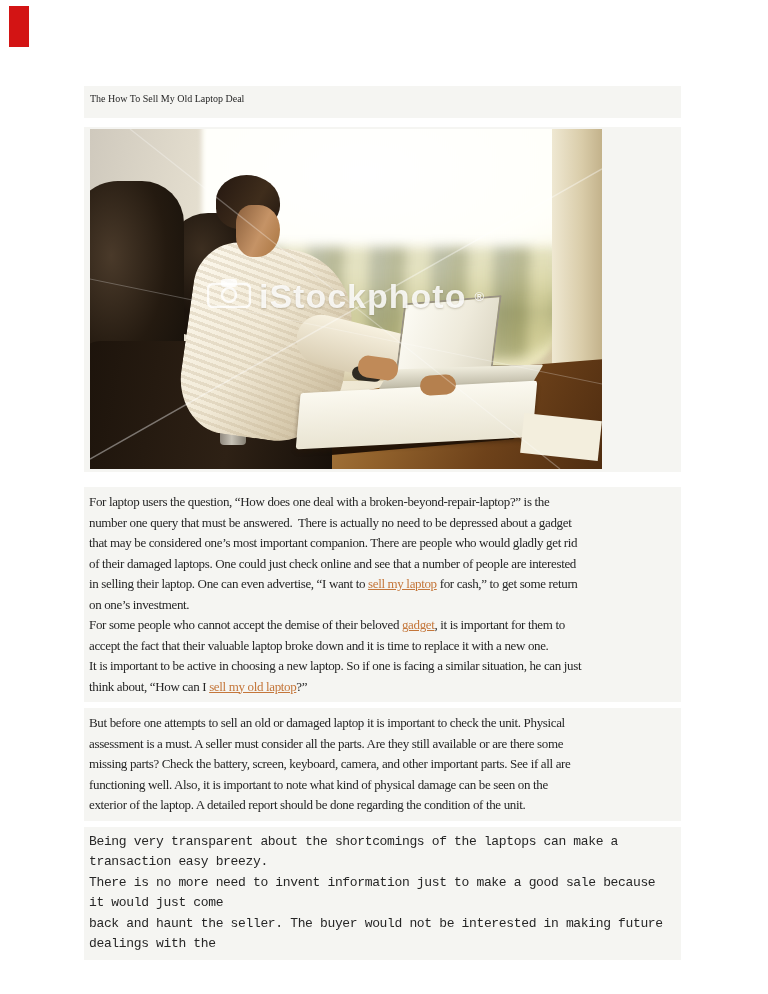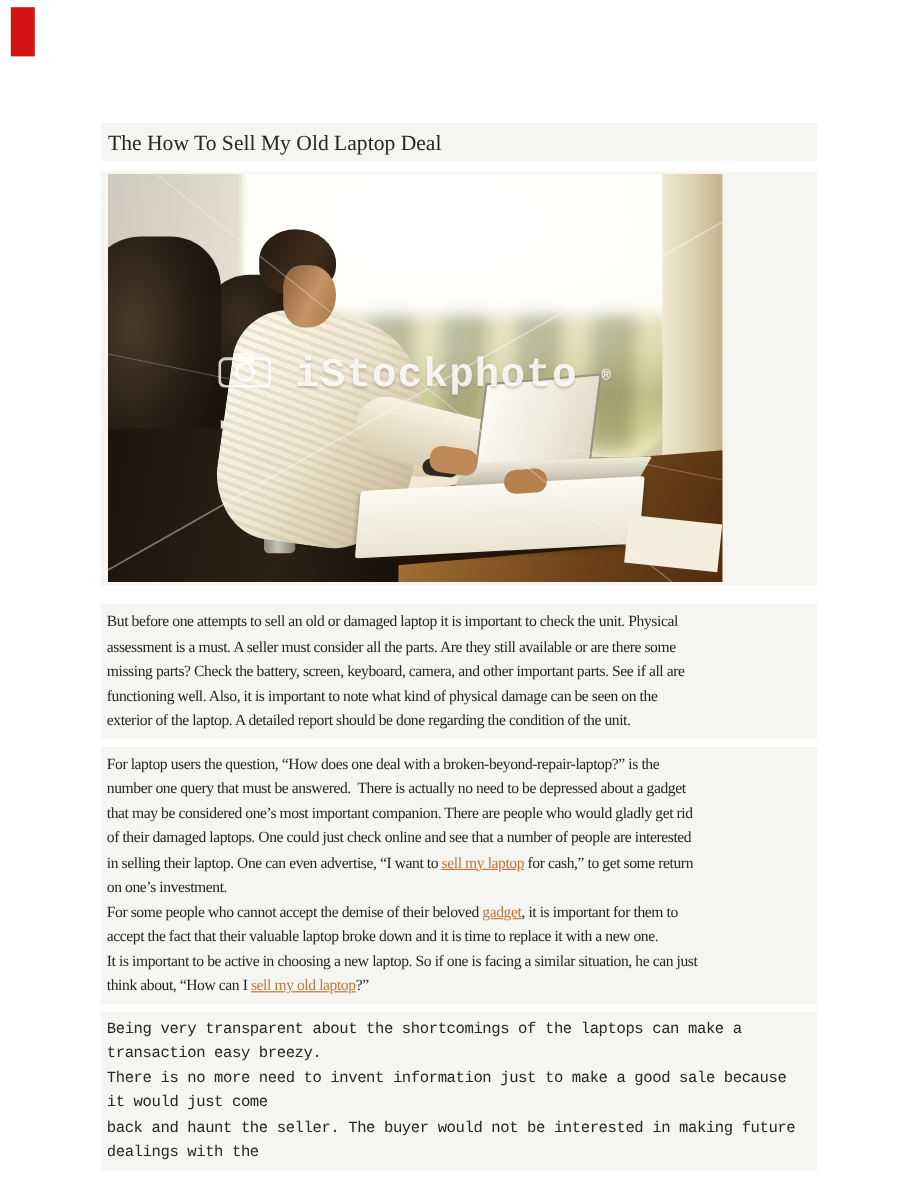--- a/index.html
+++ b/index.html
@@ -4,21 +4,21 @@
 <style>
   html,body{margin:0;padding:0;}
   body{
     width:768px;height:994px;position:relative;overflow:hidden;
     background:var(--page-background,#fff);
     font-family:"Liberation Serif", serif;
   }
   .red-mark{position:absolute;left:9px;top:6px;width:20px;height:41px;background:var(--red-mark,#d31414);}
   .doc{position:absolute;left:84px;top:86px;width:597px;}
   .block{background:var(--block-background,#f5f5f2);box-sizing:border-box;}
-  .title-block{height:32px;padding:7px 0 0 6px;margin-bottom:9px;font-size:18px;color:var(--body-text,#262626);margin-top:16px;}
+  .title-block{height:32px;padding:7px 0 0 6px;margin-bottom:9px;font-size:10px;color:var(--body-text,#262626);}
   .image-block{height:345px;margin-bottom:15px;position:relative;}
   .text-block{
     padding:5px 4px 5px 5px;margin-bottom:6px;
     font-size:13px;line-height:20.5px;letter-spacing:-0.35px;
     color:var(--body-text,#262626);white-space:pre-wrap;
   }
   .text-block:last-child{margin-bottom:0;font-family:Liberation Mono, monospace;}
   .doc-link{color:var(--link,#c4763a);text-decoration:underline;cursor:pointer;}
 
   
@@ -65,23 +65,23 @@
   .ph-laptop-base{left:296px;top:238px;width:150px;height:20px;border-radius:2px;transform:skewX(-32deg) rotate(-2deg);
     background:linear-gradient(#efecdd,#bdb8a4);}
   .ph-tray{left:208px;top:258px;width:237px;height:56px;border-radius:3px;transform:rotate(-3deg) skewX(-8deg);
     background:linear-gradient(#fbf9f0,#e9e4d2);box-shadow:0 3px 4px rgba(40,25,8,.45);}
   .ph-paper{left:432px;top:288px;width:78px;height:40px;background:#f3eedd;transform:rotate(6deg);}
   .ph-mouse{left:262px;top:238px;width:30px;height:14px;background:#2e2a22;border-radius:7px;transform:rotate(6deg);}
   .ph-hand1{left:268px;top:228px;width:40px;height:22px;background:#c08a58;border-radius:10px;transform:rotate(8deg);}
   .ph-hand2{left:330px;top:246px;width:36px;height:20px;background:#b5804e;border-radius:10px;transform:rotate(-4deg);}
   .ph-lines{left:0;top:0;width:512px;height:340px;}
   .ph-wm{left:56px;top:148px;width:400px;text-align:center;
-    font-family:Liberation Mono, monospace;font-weight:bold;font-size:34px;letter-spacing:1px;
+    font-family:Liberation Sans, sans-serif;font-weight:bold;font-size:34px;letter-spacing:1px;
     color:rgba(255,255,255,.85);text-shadow:0 1px 2px rgba(120,110,80,.35);
-    display:flex;align-items:center;justify-content:center;gap:20px;}
+    display:flex;align-items:center;justify-content:center;gap:8px;}
   .ph-wm sup{font-size:13px;vertical-align:super;}
 </style>
 </head>
 <body>
 
 <div class="red-mark"></div>
 
 <div class="doc">
 
   <div class="block title-block">The How To Sell My Old Laptop Deal</div>
@@ -123,32 +123,32 @@
             <rect x="14" y="1" width="16" height="8" rx="3" fill="rgba(255,255,255,0.8)"></rect>
             <circle cx="22" cy="17" r="7" fill="none" stroke="rgba(255,255,255,0.8)" stroke-width="2.5"></circle>
           </svg>
         </span>
         <span>iStockphoto</span>
           <sup>®</sup>
       </div>
     </div>
   </div>
 
-  <div class="block text-block"><span>But before one attempts to sell an old or damaged laptop it is important to check the unit. Physical
-assessment is a must. A seller must consider all the parts. Are they still available or are there some
-missing parts? Check the battery, screen, keyboard, camera, and other important parts. See if all are
-functioning well. Also, it is important to note what kind of physical damage can be seen on the
-exterior of the laptop. A detailed report should be done regarding the condition of the unit.</span></div>
   <div class="block text-block"><span>For laptop users the question, “How does one deal with a broken-beyond-repair-laptop?” is the
 number one query that must be answered.  There is actually no need to be depressed about a gadget
 that may be considered one’s most important companion. There are people who would gladly get rid
 of their damaged laptops. One could just check online and see that a number of people are interested
 in selling their laptop. One can even advertise, “I want to </span><a class="doc-link" href="#">sell my laptop</a><span> for cash,” to get some return
 on one’s investment.
 For some people who cannot accept the demise of their beloved </span><a class="doc-link" href="#">gadget</a><span>, it is important for them to
 accept the fact that their valuable laptop broke down and it is time to replace it with a new one.
 It is important to be active in choosing a new laptop. So if one is facing a similar situation, he can just
 think about, “How can I </span><a class="doc-link" href="#">sell my old laptop</a><span>?”</span></div>
+  <div class="block text-block"><span>But before one attempts to sell an old or damaged laptop it is important to check the unit. Physical
+assessment is a must. A seller must consider all the parts. Are they still available or are there some
+missing parts? Check the battery, screen, keyboard, camera, and other important parts. See if all are
+functioning well. Also, it is important to note what kind of physical damage can be seen on the
+exterior of the laptop. A detailed report should be done regarding the condition of the unit.</span></div>
   <div class="block text-block"><span>Being very transparent about the shortcomings of the laptops can make a transaction easy breezy.
 There is no more need to invent information just to make a good sale because it would just come
 back and haunt the seller. The buyer would not be interested in making future dealings with the</span></div>
 
 </div>
 
 </body></html>

